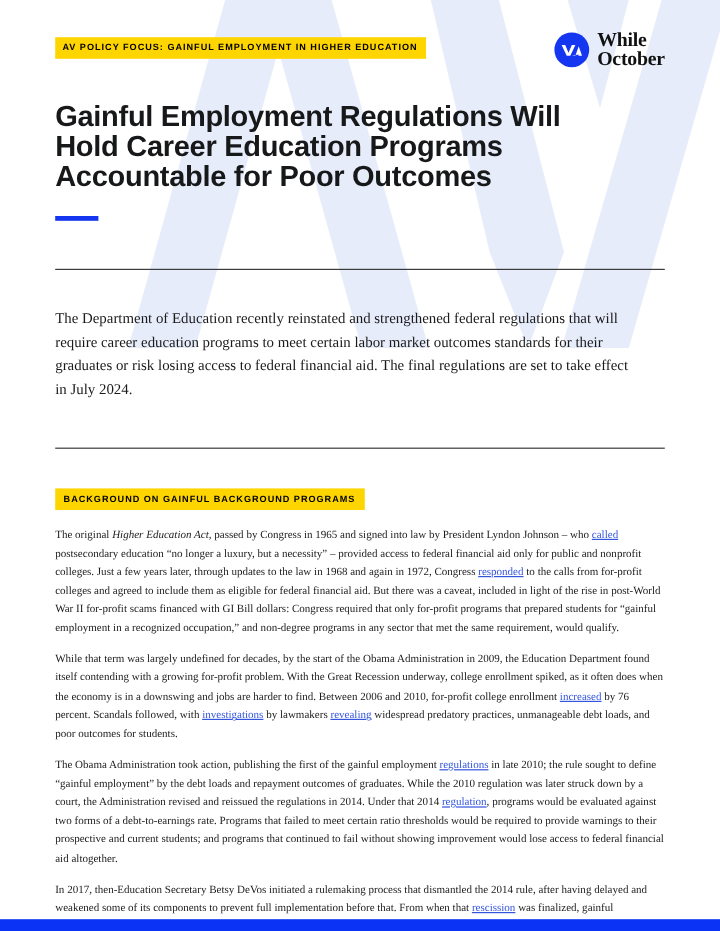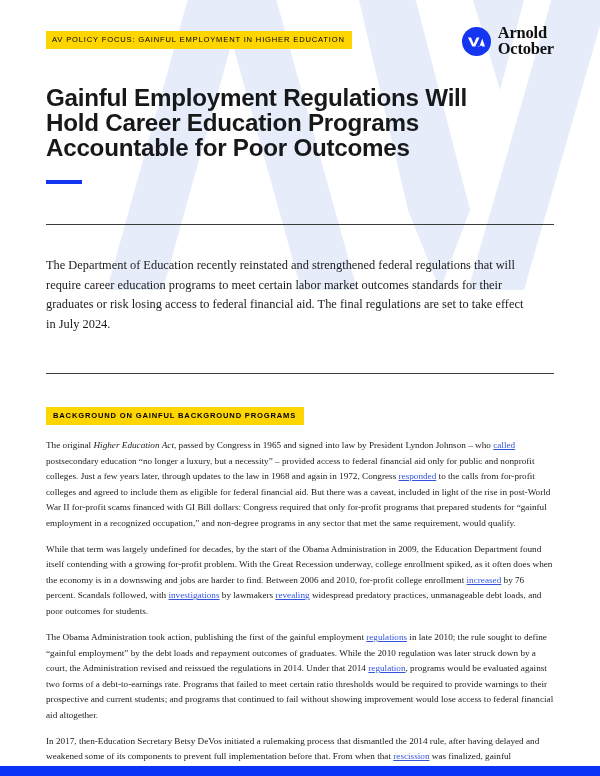--- a/index.html
+++ b/index.html
@@ -43,21 +43,21 @@
     display: flex;
     align-items: flex-start;
     justify-content: space-between;
     padding-top: 31px;
   }
   .eyebrow {
     display: inline-block;
     background: #FFD500;
     color: #000000;
     font-family: "Liberation Sans", sans-serif;
-    font-weight: normal;
+    font-weight: bold;
     font-size: 7.6px;
     letter-spacing: 0.82px;
     line-height: 1;
     padding: 5px 7px 5px 6px;
     white-space: nowrap;
     text-align: center;
   }
   .logo {
     display: flex;
     align-items: center;
@@ -194,21 +194,21 @@
           <path d="M20 21 L26 21 L31.5 7 L37 21 L31 21 L31 21 Z" fill="#ffffff" opacity="0"></path>
           <path d="M21 3 L27 3 L32.5 16 L38 3 L38 3 L32 3 Z" fill="#ffffff" opacity="0"></path>
           <path d="M20.5 21 L26.5 21 L32 8 L37.5 21 L31.5 21 L32 19.5 Z" fill="#ffffff" opacity="0"></path>
           <path d="M19.5 3 L25.5 3 L31 16 L36.5 3 L30.5 3 L31 4.5 Z" fill="#ffffff" opacity="0"></path>
           <path d="M21 21 L27 21 L32.5 8 L38 21 L32 21 Z" fill="#ffffff" opacity="0"></path>
           <path d="M20 3 L26 3 L31.5 16.5 L37 3 L37 3 L31 3 L31 3 Z" fill="#ffffff" opacity="0"></path>
           <path d="M19 21 L25 21 L30.5 5 L36 21 L30 21 L30.5 19 Z" fill="#ffffff"></path>
         </svg>
       </span>
       <span class="logo-words">
-        <span>Arnold</span><br>
+        <span>While</span><br>
         <span>October</span>
       </span>
     </div>
   </div>
 
   
   <h1 class="headline">Gainful Employment Regulations Will Hold Career Education Programs Accountable for Poor Outcomes</h1>
   <div class="headline-rule"></div>
 
   <hr class="hr-dark rule-top">

